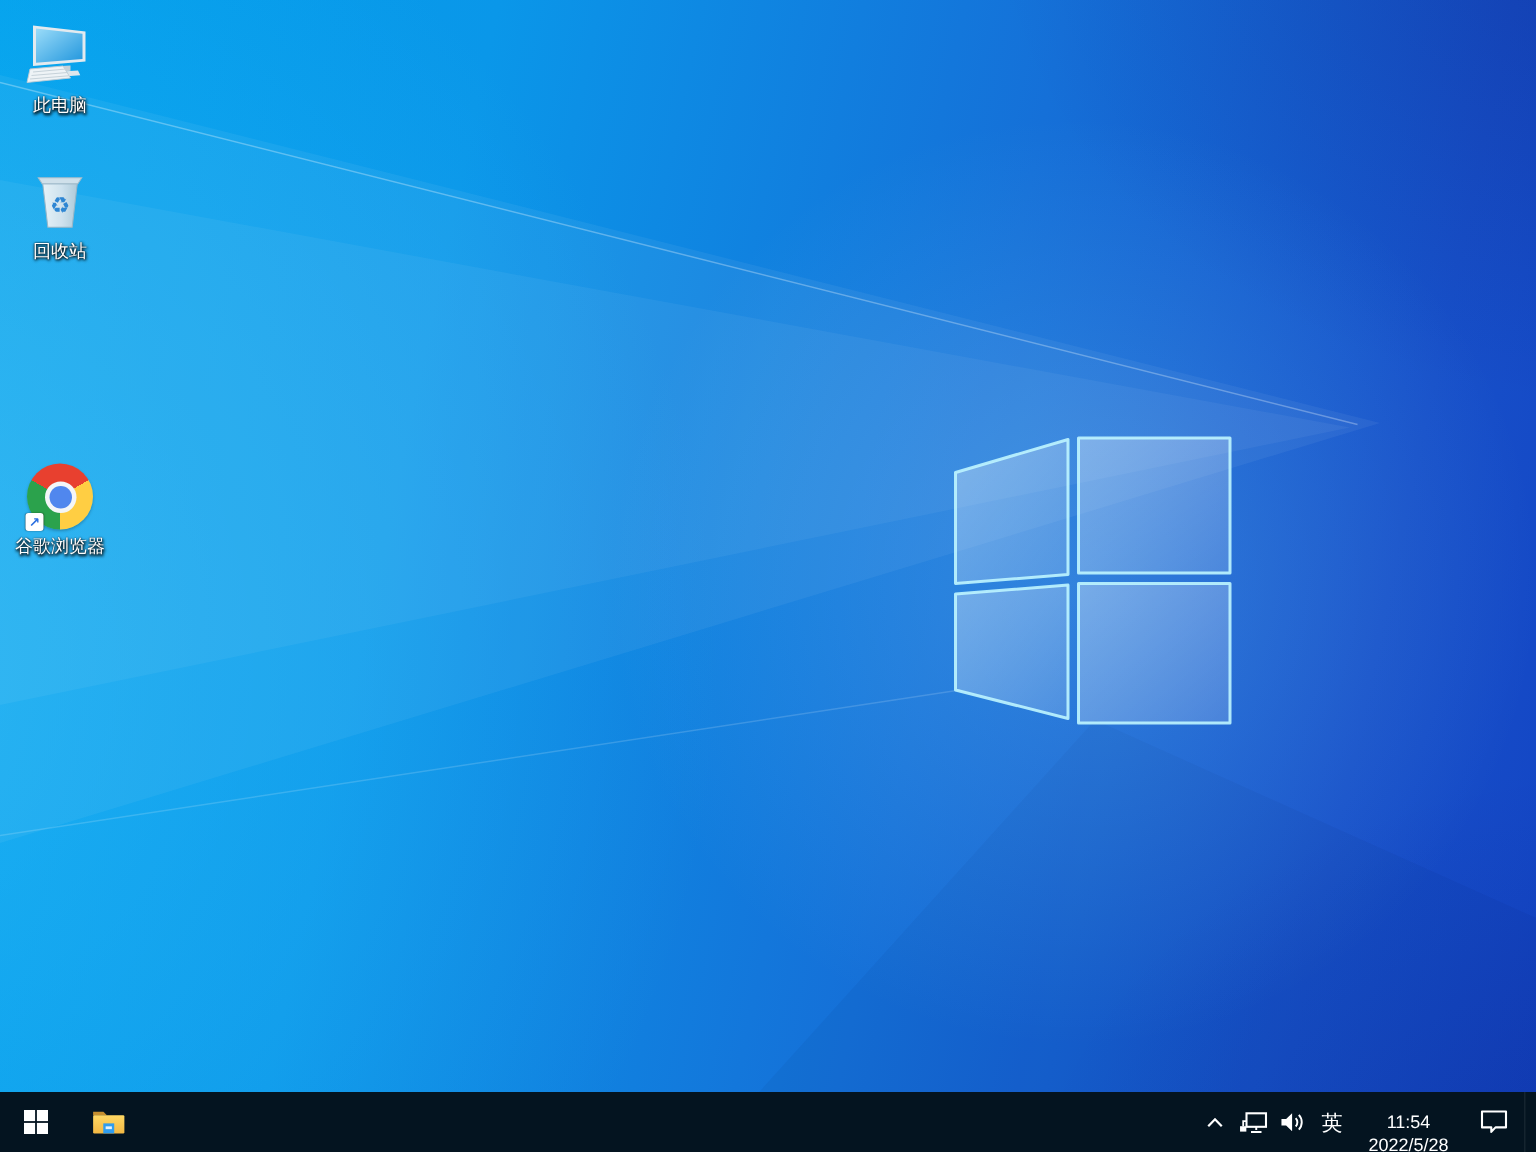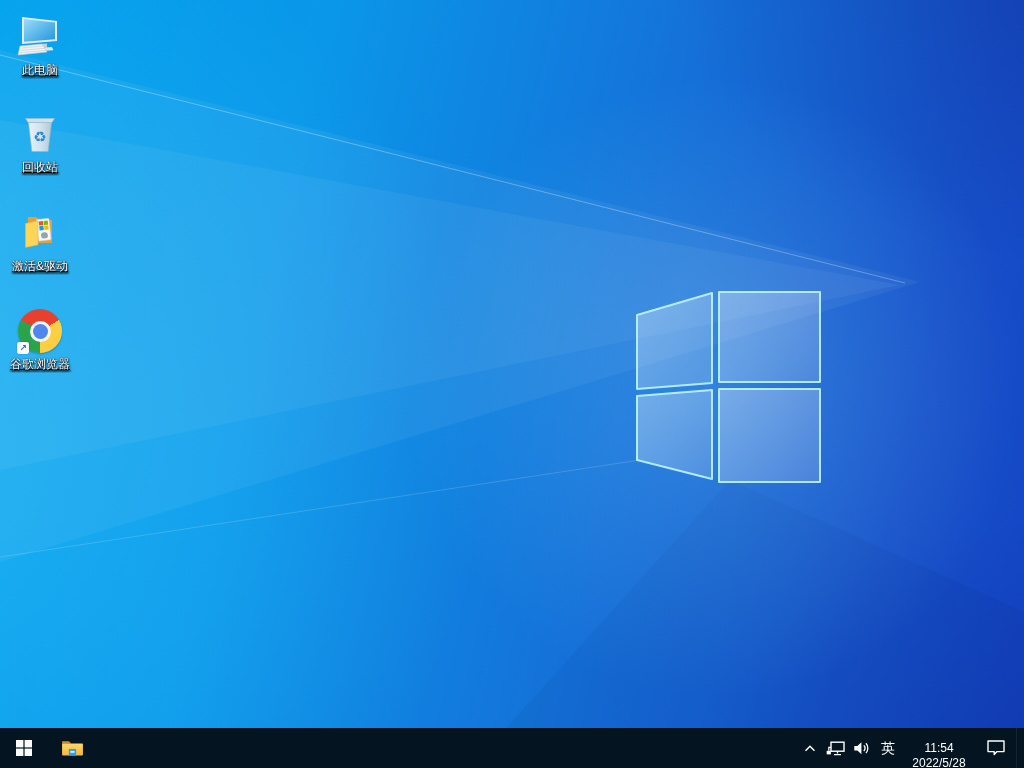--- a/index.html
+++ b/index.html
@@ -17,21 +17,20 @@
       radial-gradient(70% 70% at 108% 108%, rgba(8,18,110,.22), rgba(8,18,110,0) 60%),
       linear-gradient(102deg, #00a0ec 0%, #0a97e9 28%, #1570d8 60%, #1750c9 85%, #1344c4 100%);
   }
   .wallpaper svg { position:absolute; inset:0; }
 
   
   .desk-item {
     position:absolute; left:2px; width:76px; height:92px;
     display:flex; flex-direction:column; align-items:center;
     cursor:default;
-    text-decoration:underline;
   }
   .desk-item .art { width:48px; height:48px; position:relative; flex:0 0 48px; }
   .desk-item .lbl {
     margin-top:3px; font-size:12px; line-height:14px; color:#fff; text-align:center;
     text-shadow:0 0 1px #000, 0 1px 2px rgba(0,0,0,.9), 1px 1px 2px rgba(0,0,0,.75);
     white-space:nowrap;
   }
   .pos-0 { top:12px; } .pos-1 { top:109px; } .pos-2 { top:208px; } .pos-3 { top:306px; }
 
   
@@ -131,37 +130,20 @@
           </linearGradient>
         </defs>
         <path d="M12.5 13.5 h23 l-3.4 29 h-16.2 z" fill="url(#bin)" stroke="#9db7c6" stroke-width="0.7" opacity="0.96"></path>
         <path d="M9.5 9.5 h29 l-2.6 4 h-23.8 z" fill="#cfe0ea" stroke="#a3bcca" stroke-width="0.7"></path>
         <text x="24" y="33" font-size="15" fill="#2e86d3" text-anchor="middle" font-family="DejaVu Sans">♻</text>
       </svg>
     </div>
     <div class="lbl">回收站</div>
   </div>
 
-  <div class="desk-item pos-2">
-    <div class="art">
-      <svg width="48" height="48" viewBox="0 0 48 48">
-        <path d="M12 9 h8.5 l2.6 3 H36 v23 H12 z" fill="#dfa138"></path>
-        <g transform="rotate(-6 27 22)">
-          <rect x="21.5" y="11" width="12.5" height="21.5" rx="1" fill="#f7f9fa" stroke="#cfd8de" stroke-width="0.6"></rect>
-          <rect x="23.6" y="13" width="4.2" height="4.2" fill="#f25022"></rect>
-          <rect x="28.5" y="13" width="4.2" height="4.2" fill="#7fba00"></rect>
-          <rect x="23.6" y="17.9" width="4.2" height="4.2" fill="#00a4ef"></rect>
-          <rect x="28.5" y="17.9" width="4.2" height="4.2" fill="#ffb900"></rect>
-          <rect x="24.5" y="24.5" width="6.8" height="6" rx="2.8" fill="#93a4b0"></rect>
-        </g>
-        <path d="M9.5 15.5 L22 12.8 V36.8 L9.5 39.4 z" fill="#ffd558" stroke="#e8b83e" stroke-width="0.6"></path>
-      </svg>
-    </div>
-    <div class="lbl">激活&amp;驱动</div>
-  </div>
 
   <div class="desk-item pos-3">
     <div class="art">
       <div class="chrome-ball">
         <div class="chrome-white"></div>
         <div class="chrome-blue"></div>
       </div>
       <div class="shortcut-badge">↗</div>
     </div>
     <div class="lbl">谷歌浏览器</div>

